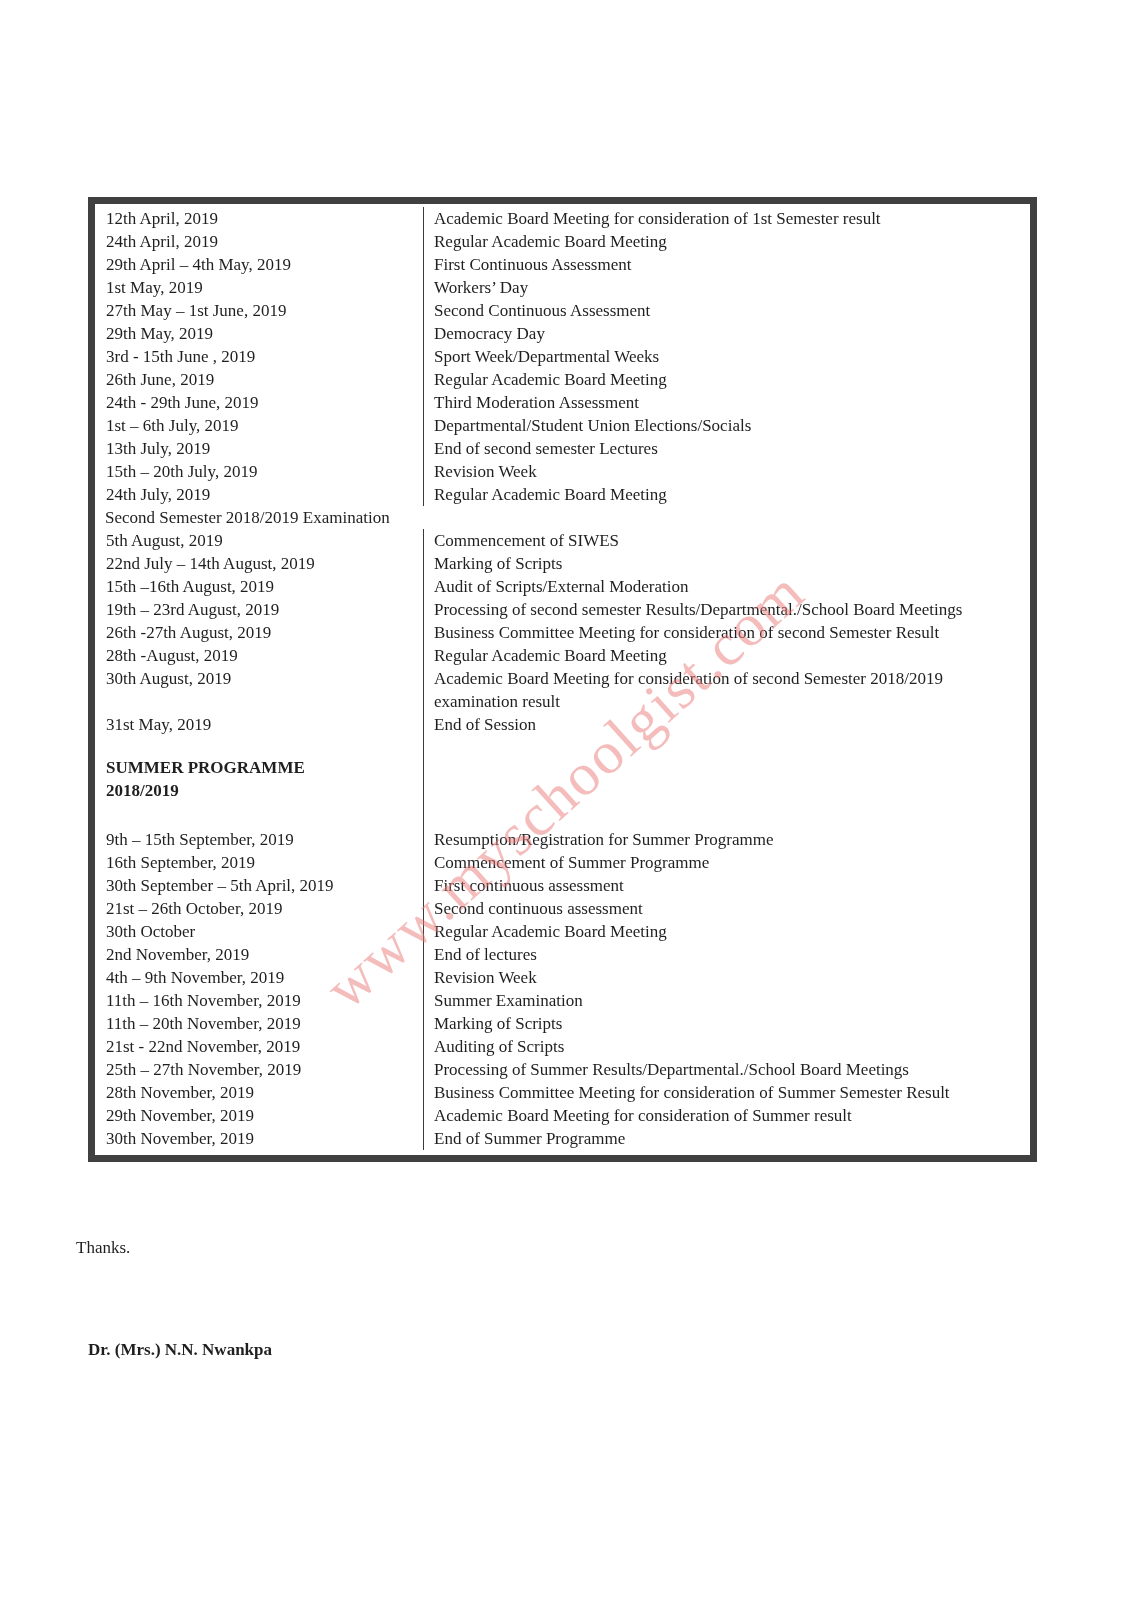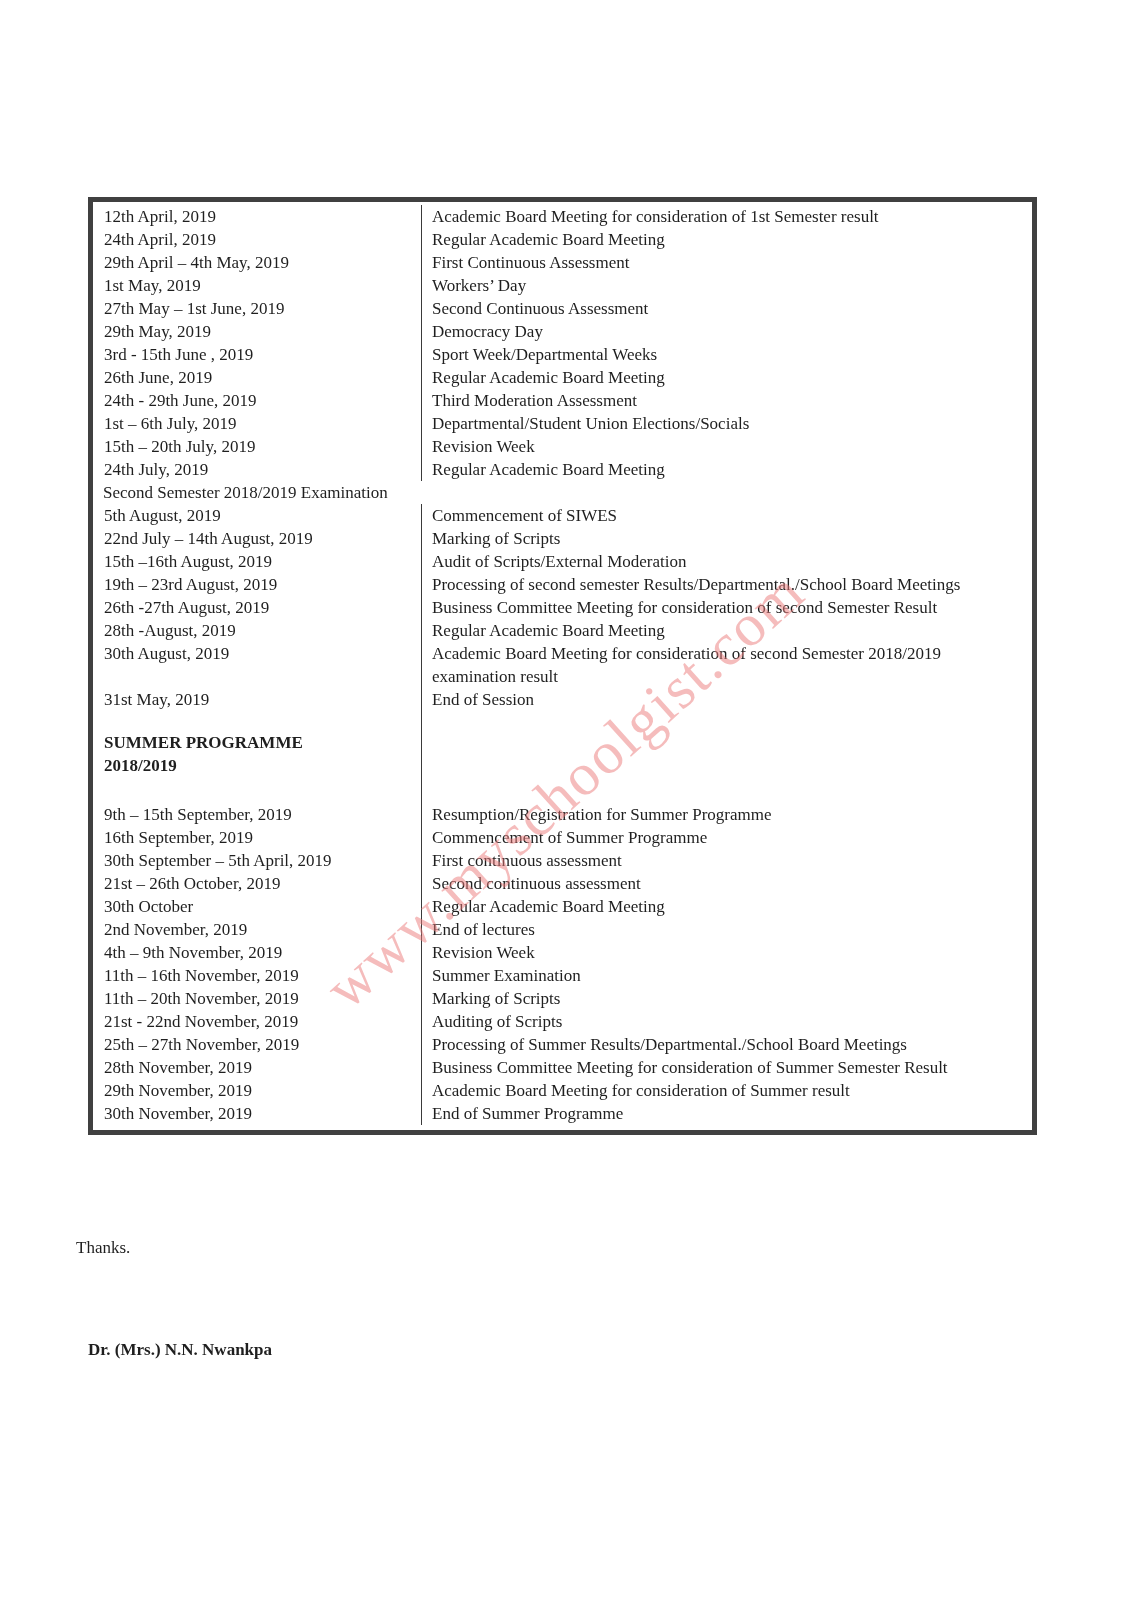--- a/index.html
+++ b/index.html
@@ -28,21 +28,21 @@
     white-space: nowrap;
     z-index: 3;
     pointer-events: none;
     font-family: "Liberation Serif", "DejaVu Serif", serif;
   }
   .cal-table {
     position: absolute;
     left: 88px;
     top: 197px;
     width: 949px;
-    border: 5px solid #404040;
+    border: 7px solid #404040;
     box-sizing: border-box;
     padding: 3px 0 5px 0;
     background: transparent;
     z-index: 1;
   }
   .row {
     display: flex;
     align-items: stretch;
     min-height: 23px;
   }
@@ -122,20 +122,24 @@
         </div>
         <div class="row entry">
           <div class="cell date-cell"><span>24th - 29th June, 2019</span></div>
           <div class="cell event-cell"><span>Third Moderation Assessment</span></div>
         </div>
         <div class="row entry">
           <div class="cell date-cell"><span>1st – 6th July, 2019</span></div>
           <div class="cell event-cell"><span>Departmental/Student Union Elections/Socials</span></div>
         </div>
         <div class="row entry">
+          <div class="cell date-cell"><span>13th July, 2019</span></div>
+          <div class="cell event-cell"><span>End of second semester Lectures</span></div>
+        </div>
+        <div class="row entry">
           <div class="cell date-cell"><span>15th – 20th July, 2019</span></div>
           <div class="cell event-cell"><span>Revision Week</span></div>
         </div>
         <div class="row entry">
           <div class="cell date-cell"><span>24th July, 2019</span></div>
           <div class="cell event-cell"><span>Regular Academic Board Meeting</span></div>
         </div>
         <div class="row entry">
           <div class="cell event-cell"><span>Second Semester 2018/2019 Examination</span></div>
         </div>

